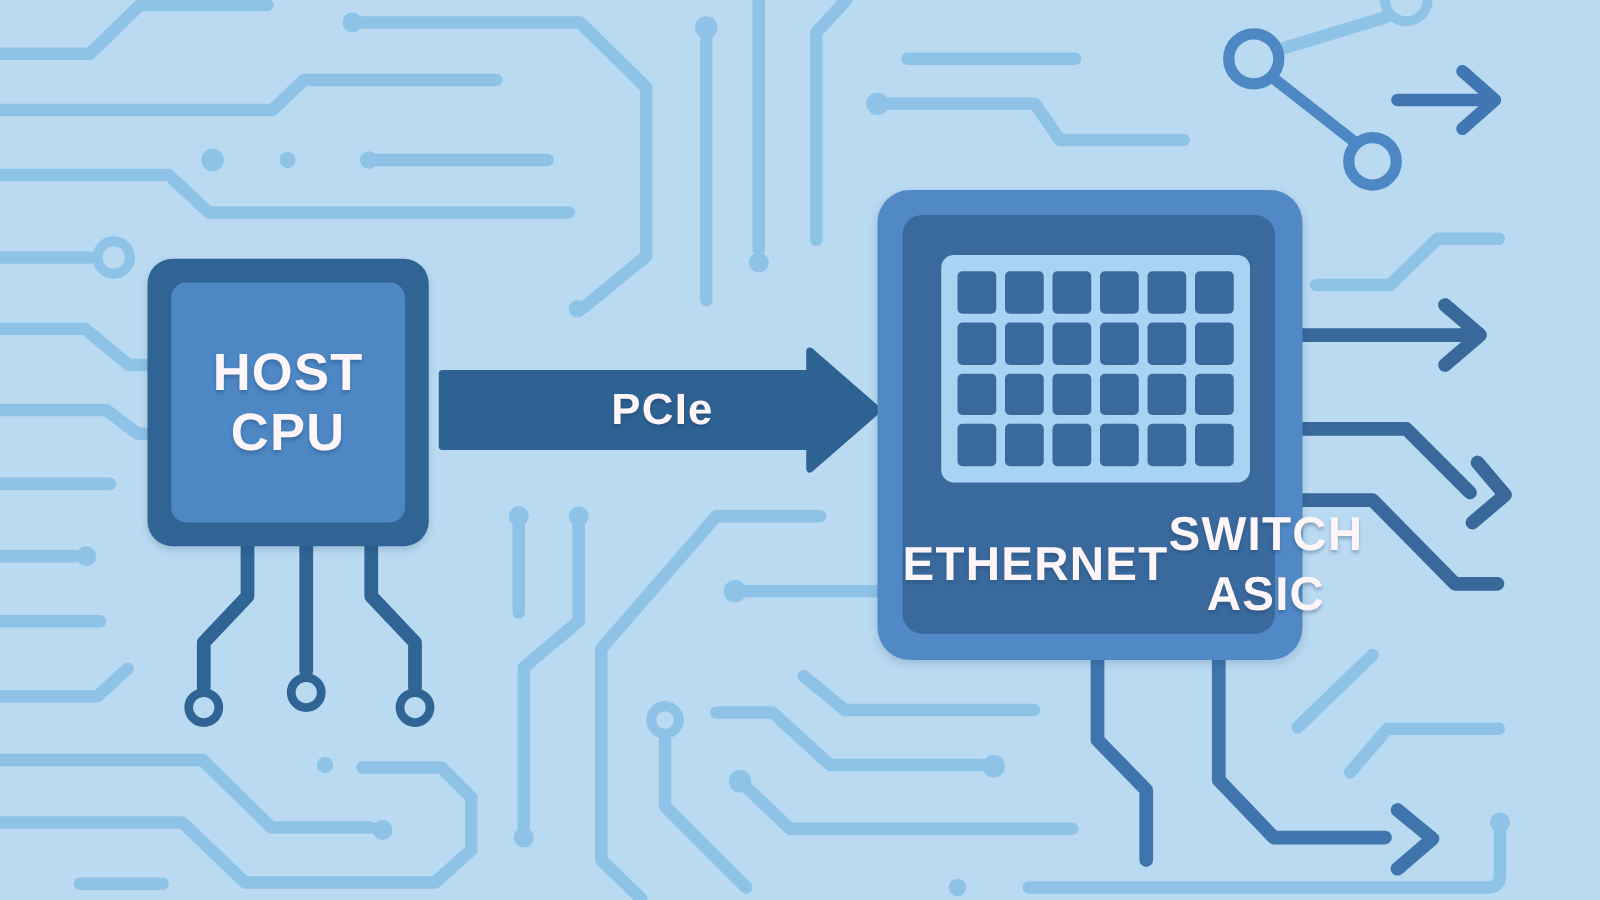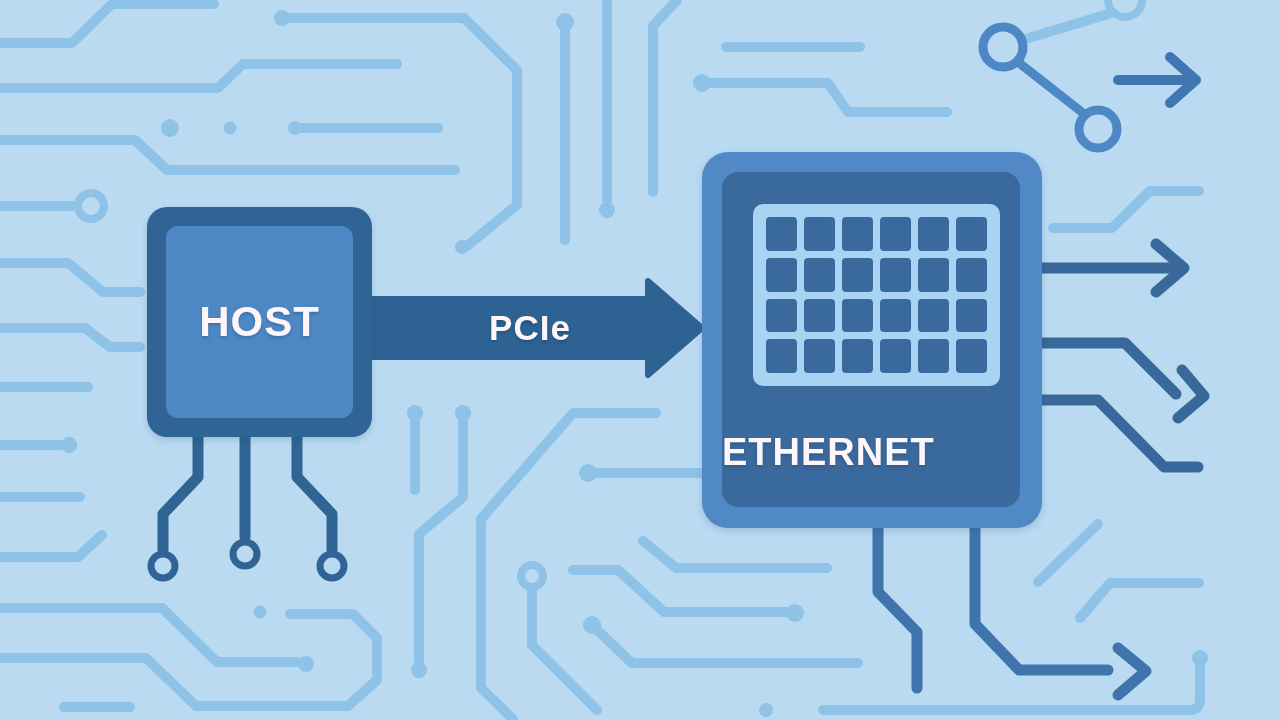--- a/index.html
+++ b/index.html
@@ -17,21 +17,21 @@
   .rl{stroke:var(--trace-light);stroke-width:8;fill:none;}
   .md{stroke:var(--blue-medium);stroke-width:9;fill:none;stroke-linecap:round;stroke-linejoin:round;}
   .pin{stroke:#2f6494;stroke-width:11;fill:none;stroke-linecap:round;stroke-linejoin:round;}
   .pinring{stroke:#2f6494;stroke-width:7;fill:none;}
   .apin{stroke:var(--pin-medium);stroke-width:11;fill:none;stroke-linecap:round;stroke-linejoin:round;}
   .ad{stroke:var(--arrow-dark);stroke-width:11;fill:none;stroke-linecap:round;stroke-linejoin:round;}
   .ad2{stroke:#4076b1;stroke-width:10;fill:none;stroke-linecap:round;stroke-linejoin:round;}
   .pciearrow{fill:#2e6292;stroke:#2e6292;stroke-width:6;stroke-linejoin:round;}
 
   .chip{position:absolute;border-radius:20px;}
-  .cpu{left:147px;top:207px;width:225px;height:230px;background:#2f6494;box-shadow:0 3px 6px rgba(30,60,100,.18);padding-left:32px;}
+  .cpu{left:118px;top:207px;width:225px;height:230px;background:#2f6494;box-shadow:0 3px 6px rgba(30,60,100,.18);padding-left:32px;}
   .cpu-inner{position:absolute;left:19px;top:19px;right:19px;bottom:19px;background:var(--blue-medium);border-radius:12px;
     display:flex;flex-direction:column;align-items:center;justify-content:center;}
   .chip-text{color:var(--text-light);font-weight:800;text-align:center;letter-spacing:1px;
     text-shadow:0 2px 3px rgba(25,55,95,.3);}
   .cpu-inner .chip-text{font-size:42px;line-height:48px;}
 
   .asic{left:702px;top:152px;width:340px;height:376px;background:var(--asic-outer);border-radius:26px;
     box-shadow:0 3px 7px rgba(30,60,100,.18);}
   .asic-inner{position:absolute;left:20px;top:20px;right:22px;bottom:21px;background:var(--asic-inner);border-radius:16px;}
   .asic-grid{position:absolute;left:31px;top:32px;width:247px;height:182px;background:var(--panel-light);
@@ -145,20 +145,21 @@
 
     <g>
       <path class="pciearrow" d="M354 299 H648 V281 L702 328 L648 375 V357 H354 Z"></path>
     </g>
   </svg>
 
   <div class="chip cpu">
     <div class="cpu-inner">
       <div class="chip-text">
         <div>HOST</div>
+        <div>CPU</div>
       </div>
     </div>
   </div>
 
   <div class="pcie-label">PCIe</div>
 
   <div class="chip asic">
     <div class="asic-inner">
       <div class="asic-grid" style="grid-template-columns: repeat(6, 1fr);">
           <div class="cell"></div>
@@ -181,17 +182,18 @@
           <div class="cell"></div>
           <div class="cell"></div>
           <div class="cell"></div>
           <div class="cell"></div>
           <div class="cell"></div>
           <div class="cell"></div>
           <div class="cell"></div>
         </div>
       <div class="asic-label">
         <div class="chip-text">ETHERNET</div>
+        <div class="chip-text">SWITCH ASIC</div>
       </div>
     </div>
   </div>
 
 </div>
 
 </body></html>

